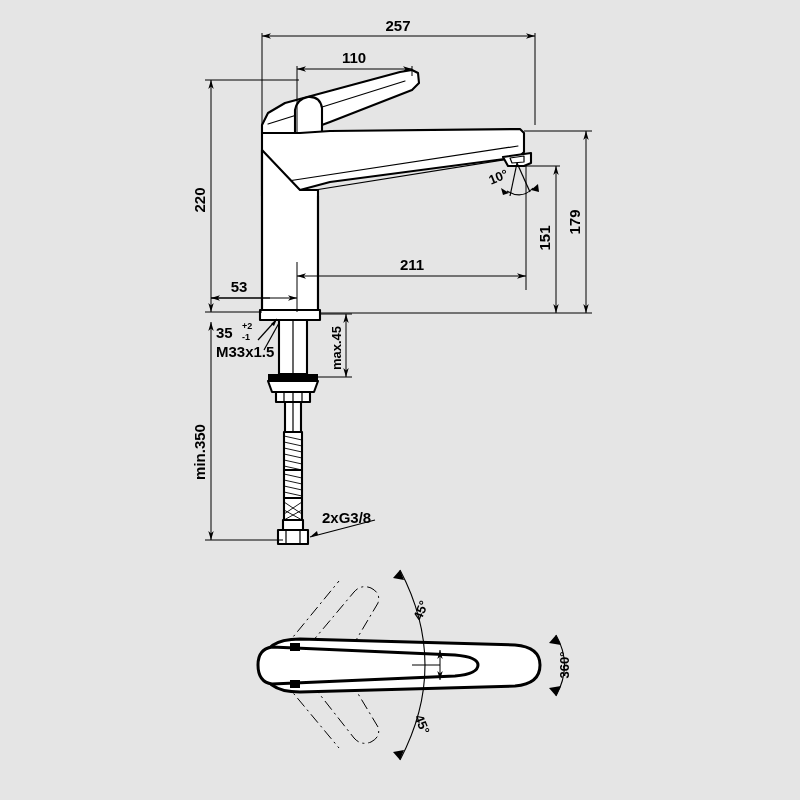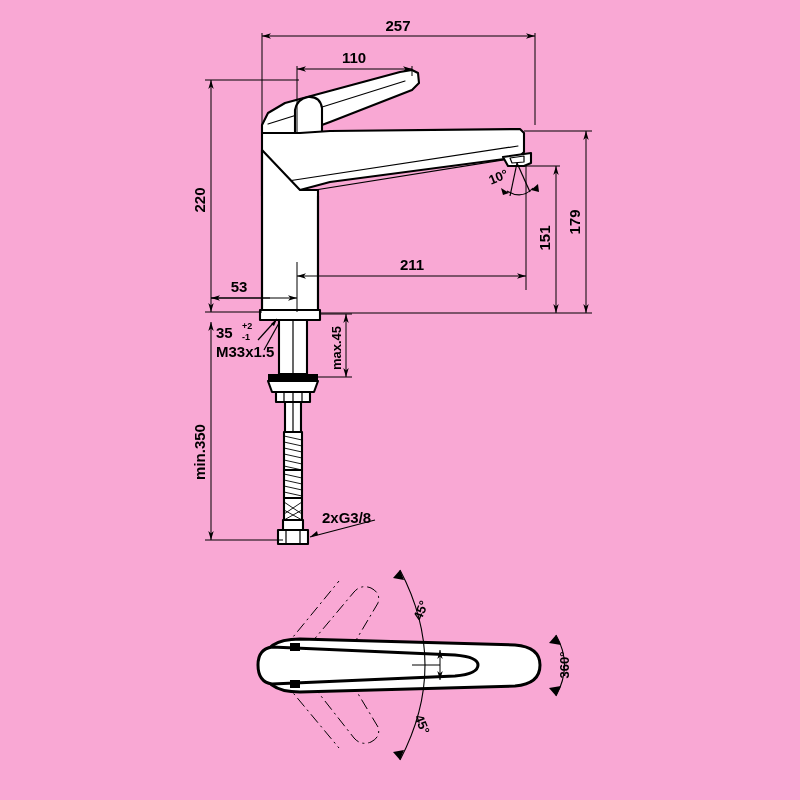--- a/index.html
+++ b/index.html
@@ -11,21 +11,21 @@
   body {
     width: 800px;
     height: 800px;
     font-family: "Liberation Sans", sans-serif;
     overflow: hidden;
   }
   #drawing-root {
     position: relative;
     width: 800px;
     height: 800px;
-    background: #f9a8d4;
+    background: #e5e5e5;
   }
   svg#tech-drawing {
     display: block;
     width: 800px;
     height: 800px;
   }
   .obj-line {
     fill: none;
     stroke: #000000;
     stroke-width: 2.1;

